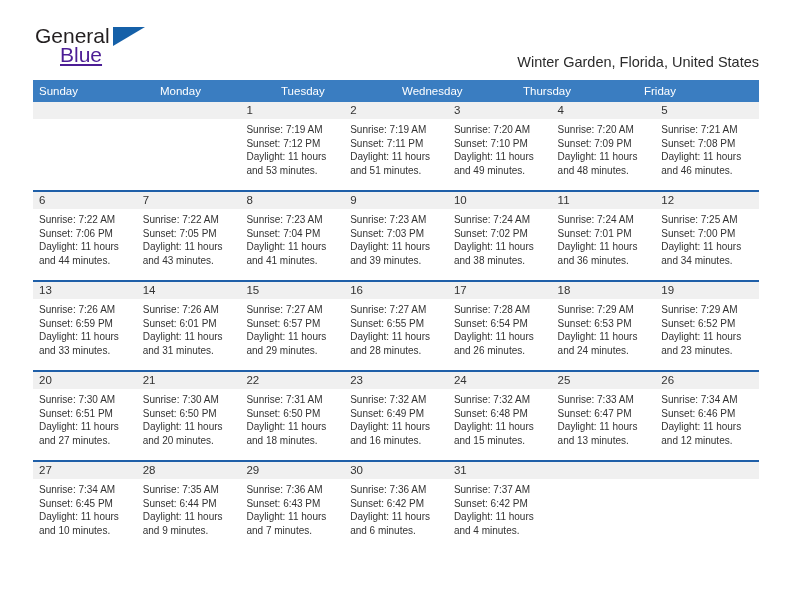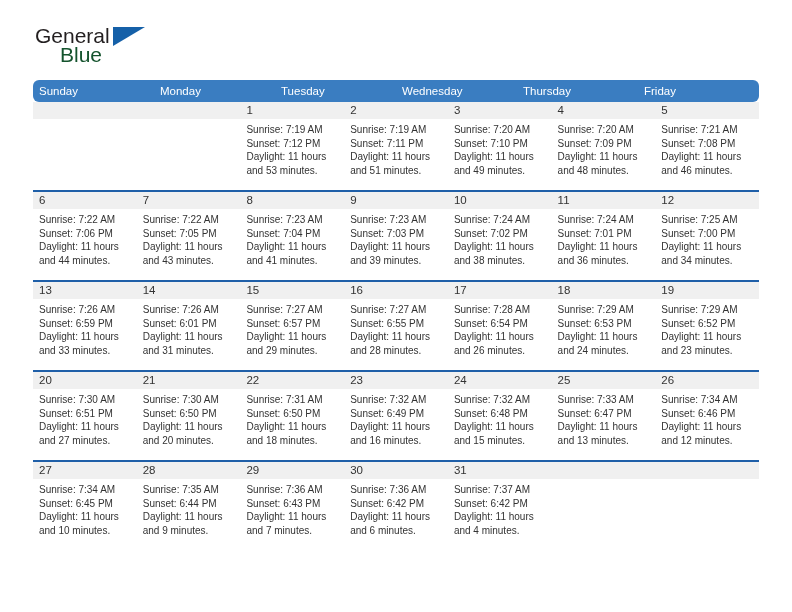--- a/index.html
+++ b/index.html
@@ -43,22 +43,23 @@
     font-size: 21px;
     color: #231f20;
     letter-spacing: 0px;
     line-height: 24px;
   }
   .logo-blue {
     position: absolute;
     left: 27px;
     top: 19px;
     font-size: 21px;
-    color: #14532d;
+    color: #4c1d95;
     line-height: 24px;
+    text-decoration: underline;
   }
   .logo-tri {
     position: absolute;
     left: 80px;
     top: 3px;
     width: 0;
     height: 0;
     border-left: 32px solid #1560a8;
     border-bottom: 19px solid transparent;
   }
@@ -82,21 +83,20 @@
 
   
   .calendar {
     margin-top: 8px;
     width: 726px;
   }
   .weekdays {
     display: flex;
     background: #3a7dc1;
     height: 22px;
-    border-radius: 6px;
   }
   .weekday {
     flex: 1 1 0;
     color: #ffffff;
     font-size: 11.5px;
     line-height: 22px;
     padding-left: 6px;
     box-sizing: border-box;
     white-space: nowrap;
   }
@@ -147,20 +147,21 @@
 
   <div class="top">
 
     <div class="logo">
       <span class="logo-general">General</span>
       <span class="logo-tri"></span>
       <span class="logo-blue">Blue</span>
     </div>
 
     <div class="title-wrap">
+      <div class="cal-subtitle">Winter Garden, Florida, United States</div>
     </div>
 
   </div>
 
   <div class="calendar">
     <div class="weekdays">
         <div class="weekday">Sunday</div>
         <div class="weekday">Monday</div>
         <div class="weekday">Tuesday</div>
         <div class="weekday">Wednesday</div>

